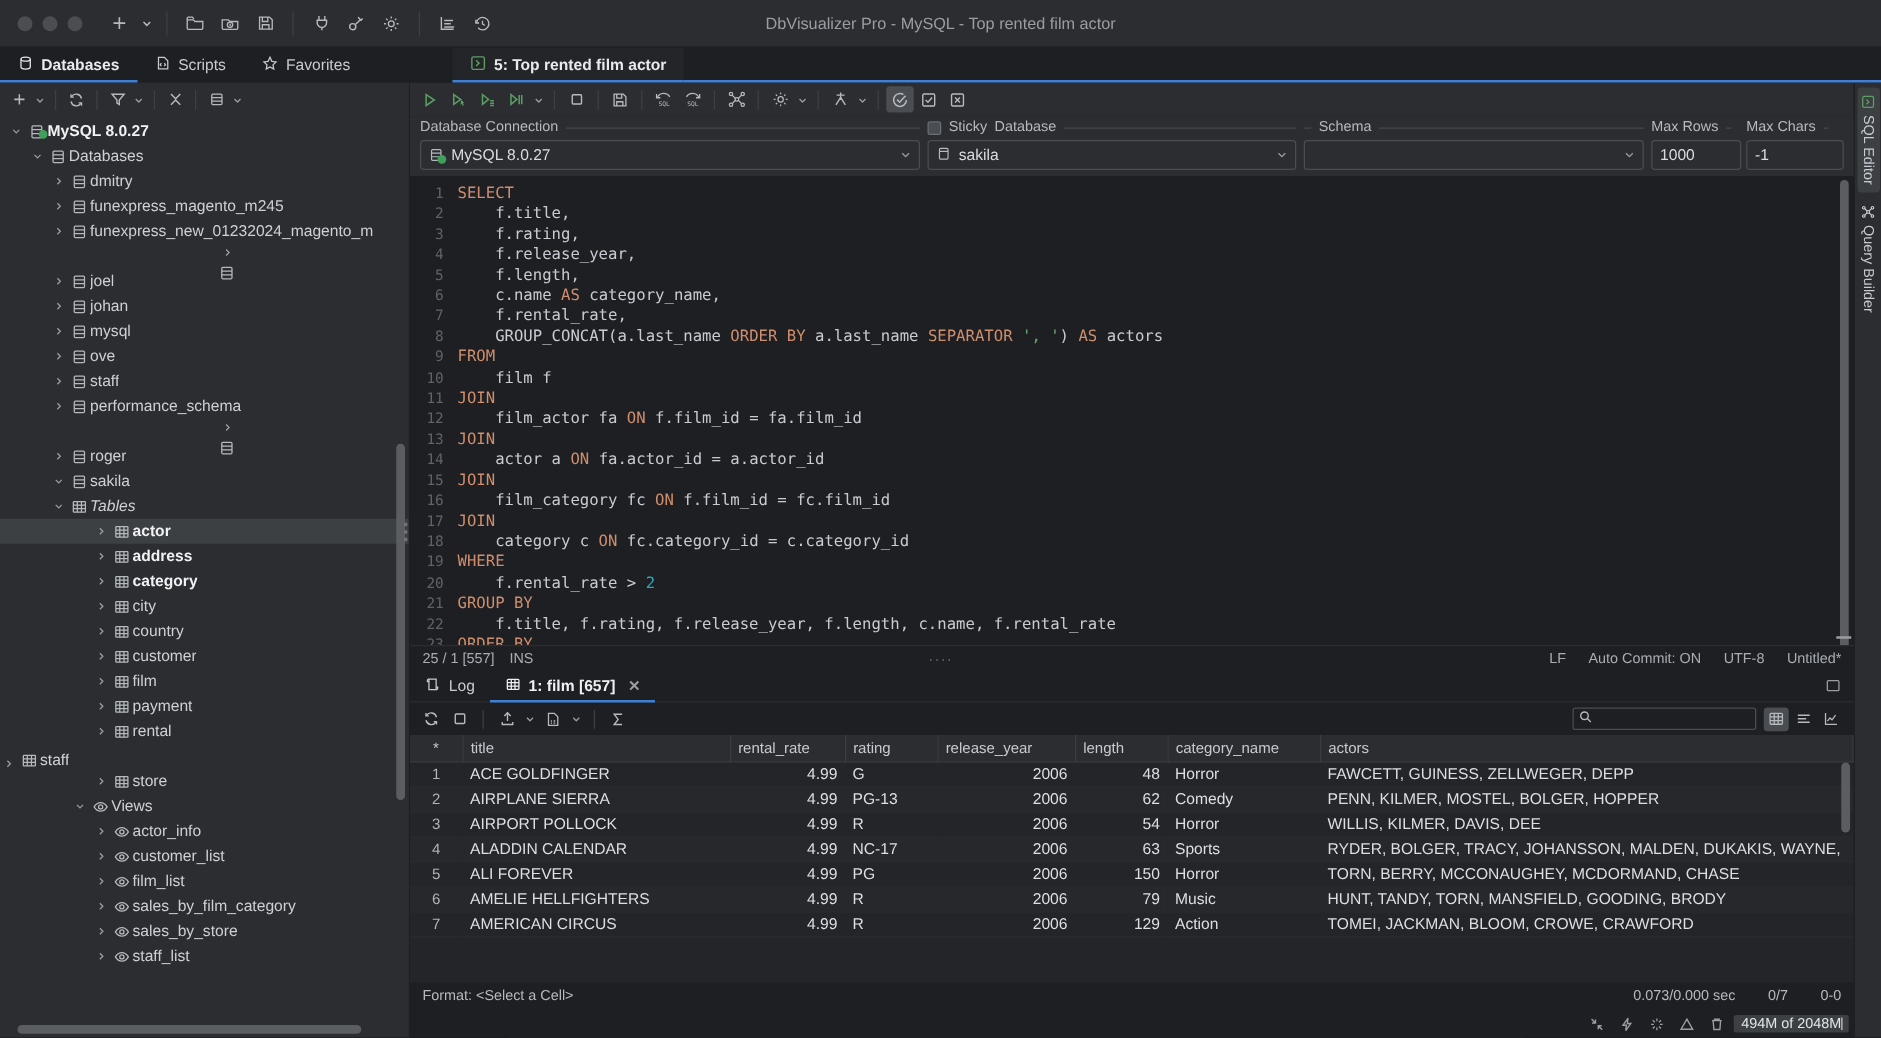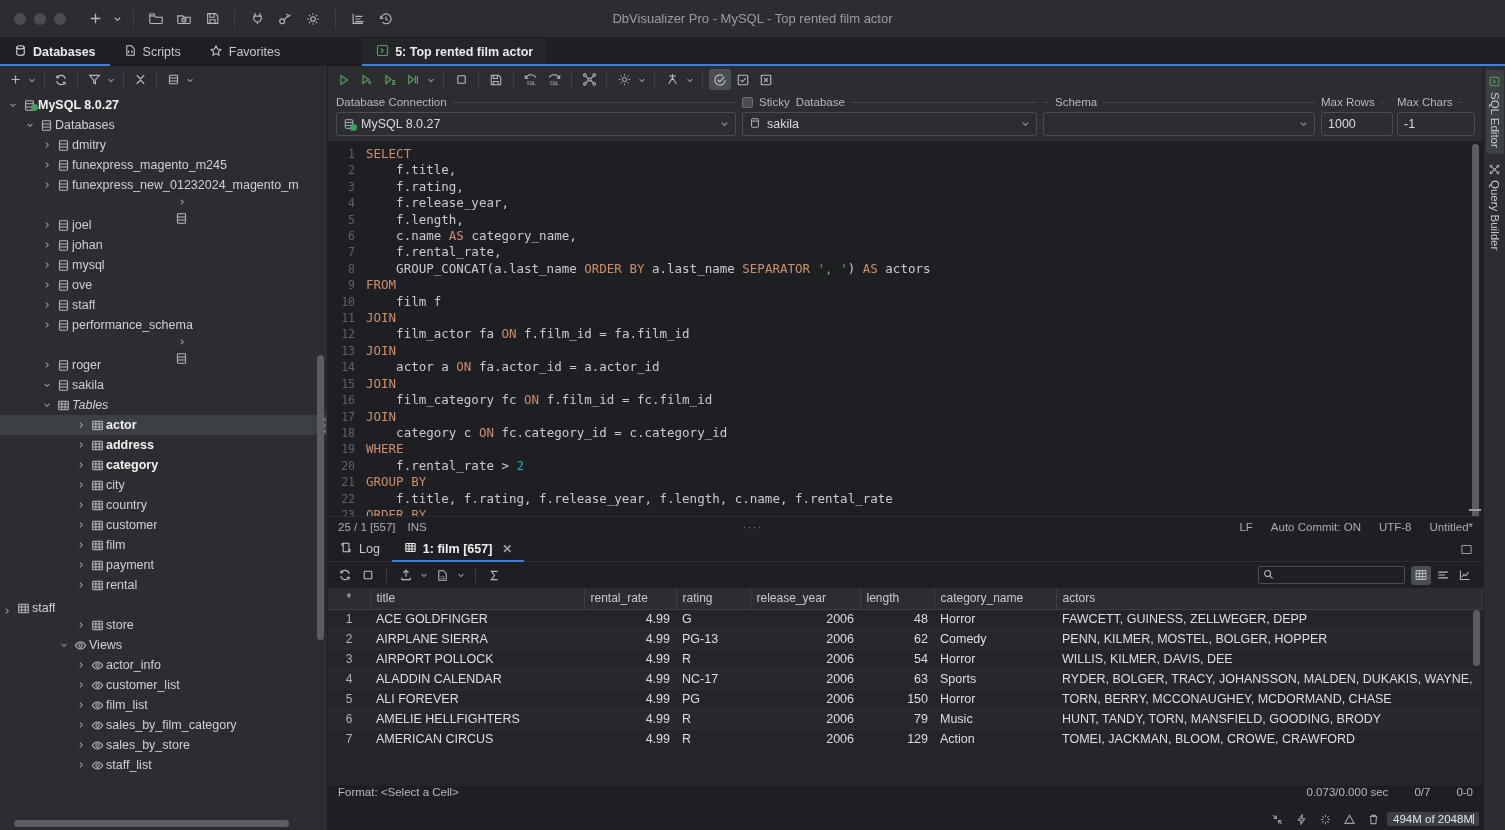--- a/index.html
+++ b/index.html
@@ -168,21 +168,21 @@
     height:20px; padding:0 6px; color:#dcdfe4; white-space:nowrap; overflow:hidden;
     border-bottom:1px solid #2a2c2f;
   }
   table.grid td.rownum { color:#b0b4ba; text-align:center; padding:0; font-size:12px; background:#232528;}
   table.grid td.numcell { text-align:right; }
   table.grid tr:nth-child(even) td { background:#26282b; }
   table.grid tr:nth-child(even) td.rownum { background:#26282b; }
   .grid-vscroll { position:absolute; right:3px; top:22px; width:7px; height:56px; background:#5a5d62; border-radius:4px;}
 
   .res-status {
-    height:22px; flex:0 0 22px; display:flex; align-items:flex-start; font-size:11.5px;
+    height:22px; flex:0 0 22px; display:flex; align-items:center; font-size:11.5px;
     color:#b6babf; padding:0 10px; background:#1e1f22;
   }
   .res-status .right { margin-left:auto; display:flex; gap:26px; }
 
   
   .rail {
     width: 22px; flex:0 0 22px; background:#2b2d30; display:flex; flex-direction:column;
     align-items:center; padding-top:4px; gap:4px; border-left:1px solid #1e1f22;
   }
   .rail-item {

